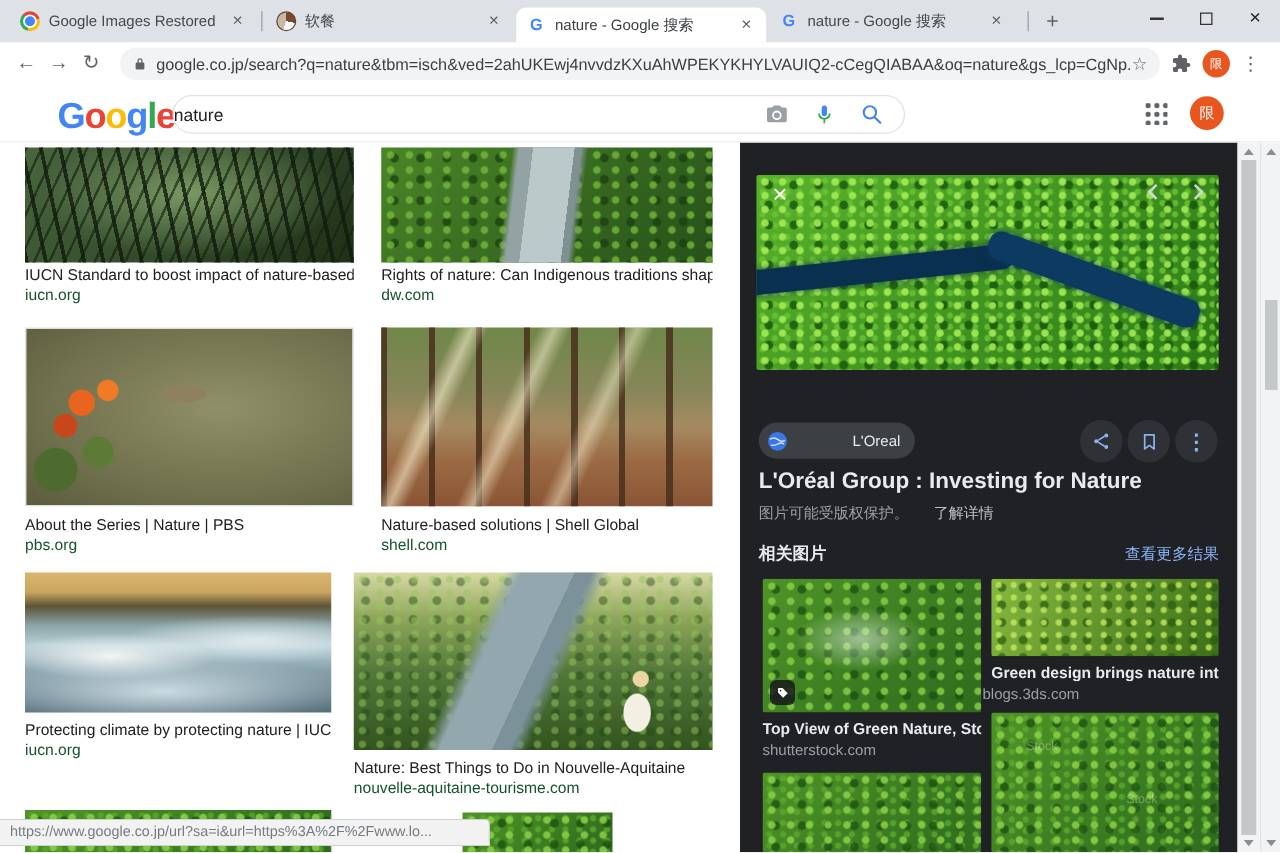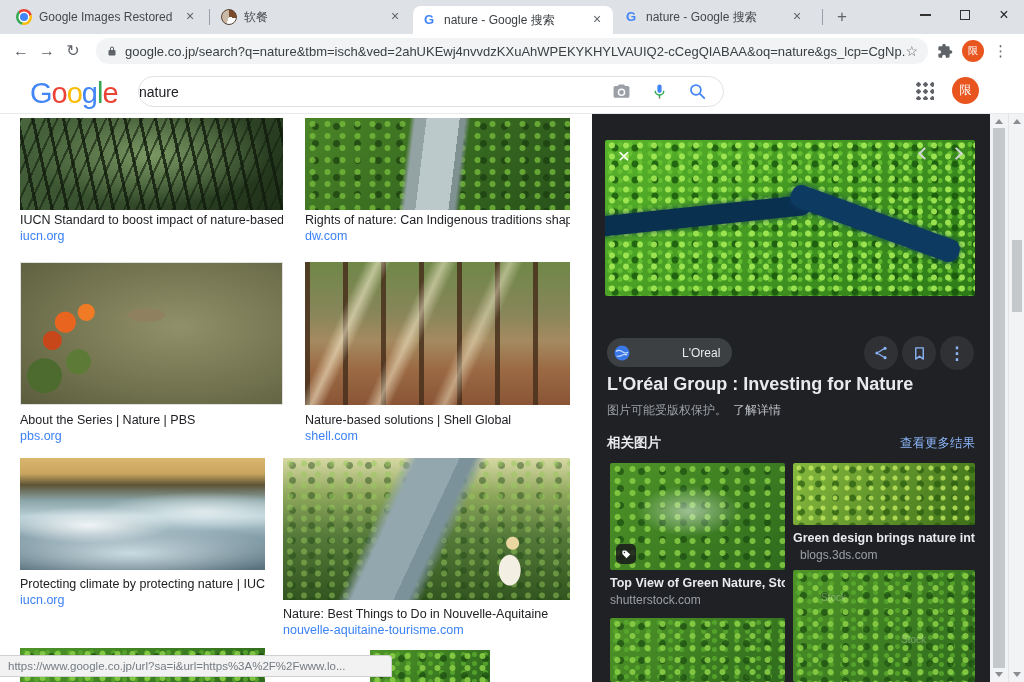--- a/index.html
+++ b/index.html
@@ -30,35 +30,35 @@
   .navbtn.back { margin-left:8px; }
   .omnibox { position:relative; margin-left:10px; width:832px; height:26px; background:#f1f3f4; border-radius:14px; display:flex; align-items:center; padding:0 10px; }
   .omnibox .url { font-size:13px; color:#3c4043; white-space:nowrap; overflow:hidden; flex:1; margin-left:7px; }
   .omnibox .star { font-size:14px; color:#5f6368; flex:none; }
   .toolicon { margin-left:9px; flex:none; display:flex; align-items:center; justify-content:center; }
   .avatar { width:22px; height:22px; border-radius:50%; background:#e8551f; color:#fff; font-size:10px; display:flex; align-items:center; justify-content:center; flex:none; }
   .menu-dots { font-size:15px; color:#5f6368; }
 
   
   .gheader { position:absolute; left:0; top:68px; width:1024px; height:46px; background:#fff; border-bottom:1px solid #e8eaed; }
-  .glogo { position:absolute; left:30px; top:9px; font-size:29px; font-weight:normal; letter-spacing:-1px; }
+  .glogo { position:absolute; left:46px; top:9px; font-size:29px; font-weight:bold; letter-spacing:-1px; }
   .glogo span:nth-child(1){color:#4285f4}.glogo span:nth-child(2){color:#ea4335}
   .glogo span:nth-child(3){color:#fbbc05}.glogo span:nth-child(4){color:#4285f4}
   .glogo span:nth-child(5){color:#34a853}.glogo span:nth-child(6){color:#ea4335}
   .searchpill { position:absolute; left:138px; top:8px; width:586px; height:31px; border:1px solid #dfe1e5; border-radius:16px; display:flex; align-items:center; background:#fff; }
   .searchpill input { border:none; outline:none; flex:1; font-size:14px; color:#202124; font-family:inherit; background:transparent; }
   .spicon { width:24px; height:24px; margin-right:14px; flex:none; display:flex; align-items:center; justify-content:center; }
   .appsgrid { position:absolute; left:916px; top:14px; width:18px; height:18px; background-image:radial-gradient(circle,#5f6368 2px,transparent 2.4px); background-size:7px 7px; background-position:-1px -1px; }
   .gavatar { position:absolute; left:952px; top:9px; width:27px; height:27px; border-radius:50%; background:#e8551f; color:#fff; font-size:12px; display:flex; align-items:center; justify-content:center; }
 
   
   .content { position:absolute; left:0; top:114px; width:1024px; height:568px; background:#fff; overflow:hidden; }
   .photo { position:absolute; overflow:hidden; }
   .cap-t { position:absolute; font-size:12.5px; color:#202124; white-space:nowrap; overflow:hidden; }
-  .cap-d { position:absolute; font-size:12.5px; color:#3b82f6; white-space:nowrap; }
+  .cap-d { position:absolute; font-size:12.5px; color:#14532d; white-space:nowrap; }
 
   .fol { background-image:
       radial-gradient(circle, rgba(140,210,70,.85) 0 2.5px, transparent 3.5px),
       radial-gradient(circle, rgba(25,75,15,.7) 0 3px, transparent 4px),
       radial-gradient(circle, rgba(90,170,45,.8) 0 2px, transparent 3px),
       linear-gradient(135deg,#4e9428,#2f6b1d);
     background-size:15px 12px,21px 17px,11px 9px,100% 100%;padding-left:16px; }
   .fol-bright { background-image:
       radial-gradient(circle, rgba(165,235,85,.9) 0 2.5px, transparent 3.5px),
       radial-gradient(circle, rgba(20,80,10,.75) 0 3px, transparent 4px),
@@ -126,21 +126,21 @@
   .imgclose { position:absolute; left:20px; top:30px; width:24px; height:24px; color:#fff; font-size:21px; line-height:23px; text-align:center; }
   .chev { position:absolute; width:9px; height:9px; border-top:2px solid #d2d5d9; border-right:2px solid #d2d5d9; }
   .chev.left { left:328px; top:35px; transform:rotate(-135deg); }
   .chev.right { left:360px; top:35px; transform:rotate(45deg); }
   .srcpill { position:absolute; left:15px; top:224px; height:29px; background:#3c4043; border-radius:15px; display:flex; align-items:center; padding:0 12px 0 6px;gap:44px; }
   .srcpill .label { color:#e8eaed; font-size:12px; margin-left:7px; }
   .actbtn { position:absolute; top:222px; width:34px; height:34px; border-radius:50%; background:#303134; display:flex; align-items:center; justify-content:center; }
   .actbtn .vdots { color:#8ab4f8; font-size:17px; font-weight:bold; }
   .ptitle { position:absolute; left:15px; top:260px; width:370px; font-size:18px; font-weight:bold; color:#e8eaed; white-space:nowrap; overflow:hidden; }
   .pcopy { position:absolute; left:15px; top:288px; font-size:12px; color:#9aa0a6; }
-  .pcopy .learn { color:#bdc1c6; margin-left:6px; }
+  .pcopy .learn { color:#bdc1c6; margin-left:20px; }
   .relhdr { position:absolute; left:15px; top:320px; font-size:13.5px; font-weight:bold; color:#e8eaed;font-family:Liberation Mono, monospace; }
   .seemore { position:absolute; right:15px; top:321px; font-size:12.5px; color:#8ab4f8; }
   .ptile { position:absolute; border-radius:2px; }
   .pcap-t { position:absolute; font-size:12.5px; font-weight:bold; color:#e8eaed; white-space:nowrap; overflow:hidden; }
   .pcap-d { position:absolute; font-size:12px; color:#9aa0a6; white-space:nowrap; }
   .tagchip { position:absolute; left:24px; top:430px; width:20px; height:20px; border-radius:5px; background:rgba(25,26,28,.85); display:flex; align-items:center; justify-content:center; }
   .wm { position:absolute; color:rgba(255,255,255,.3); font-size:10px; }
 
   
   .scrollstrip { position:absolute; top:0; height:568px; background:#f1f3f4; }
@@ -314,21 +314,21 @@
         <svg width="11" height="11" viewBox="0 0 24 24">
             <path d="M11 3H5a2 2 0 0 0-2 2v6l9 9 8-8-9-9zM7.5 9A1.5 1.5 0 1 1 9 7.5 1.5 1.5 0 0 1 7.5 9z" fill="#fff"></path>
           </svg>
       </div>
       <div class="pcap-t" style="left:18px;top:462px;width:175px;">Top View of Green Nature, Stock Fo...</div>
       <div class="pcap-d" style="left:18px;top:479px;">shutterstock.com</div>
       <div class="photo ptile fol" style="left:18px;top:504px;width:175px;height:64px;"></div>
 
       <div class="photo ptile moss" style="left:201px;top:349px;width:182px;height:62px;"></div>
       <div class="pcap-t" style="left:201px;top:417px;width:182px;">Green design brings nature into the...</div>
-      <div class="pcap-d" style="left:208px;top:434px;">blogs.3ds.com</div>
+      <div class="pcap-d" style="left:194px;top:434px;">blogs.3ds.com</div>
       <div class="photo ptile fol" style="left:201px;top:456px;width:182px;height:112px;">
         <span class="wm" style="left:28px;top:22px;">Stock</span>
         <span class="wm" style="left:108px;top:64px;">Stock</span>
       </div>
     </div>
 
     <div class="scrollstrip inner-strip">
       <div class="tri up" style="left:5px;"></div>
       <div class="sthumb" style="top:14px;height:592px;width:12px;height:540px;"></div>
       <div class="tri down" style="left:5px;"></div>

